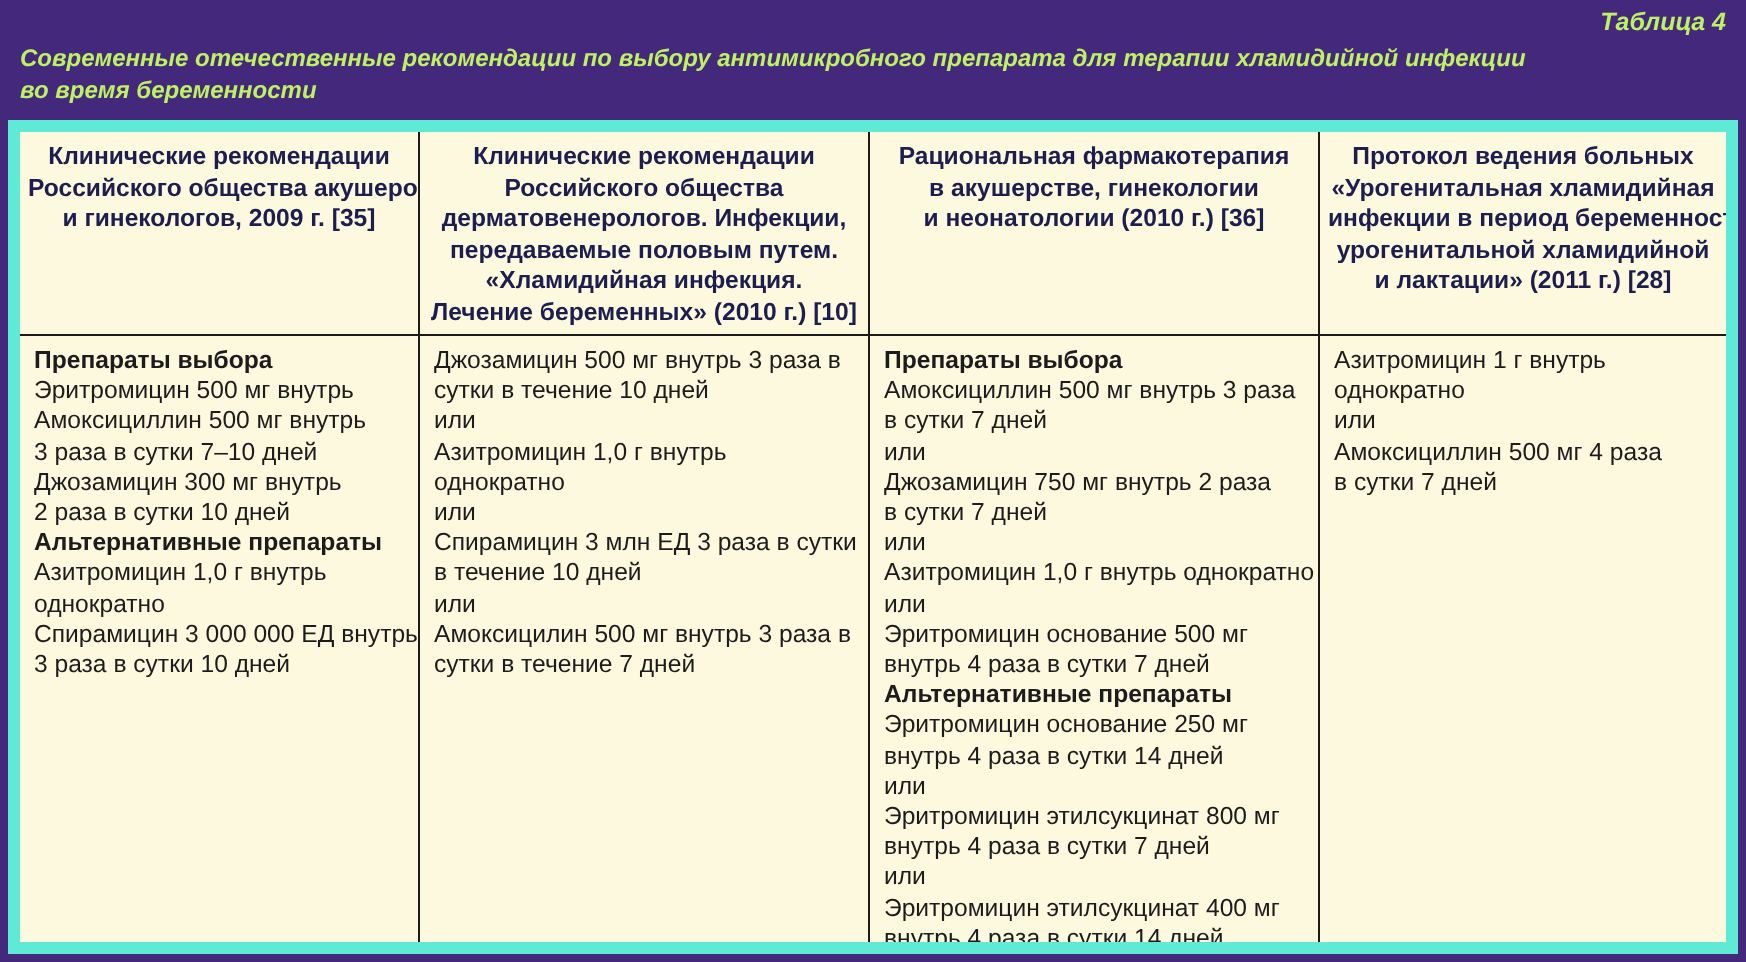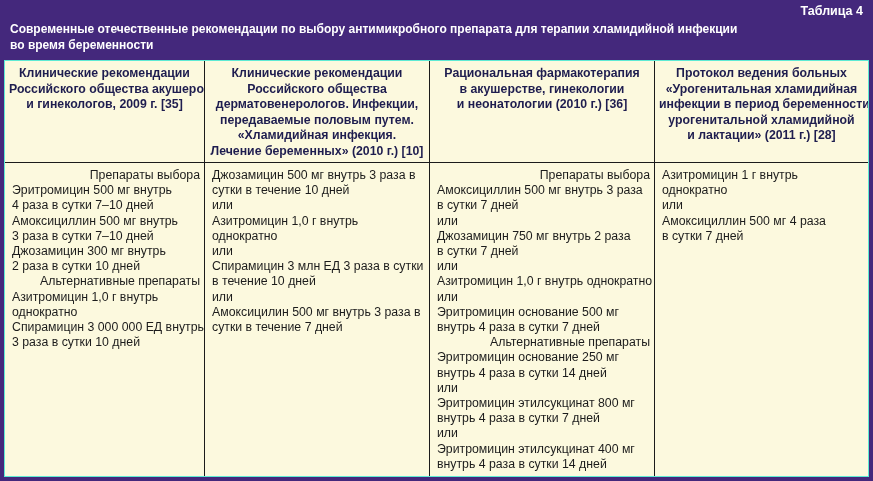--- a/index.html
+++ b/index.html
@@ -9,42 +9,43 @@
     -webkit-font-smoothing:antialiased;
   }
   .page{
     width:873px;height:481px;
     background:#44287c;
     display:flex;flex-direction:column;
     box-sizing:border-box;
   }
   .banner{
     padding:4px 10px 7px 10px;
-    color:#ffffff;
+    color:#bef264;
     flex:0 0 auto;
+    font-style:italic;
   }
   .banner .table-label{
     text-align:right;
     font-size:12.5px;font-weight:bold;
     line-height:15px;
   }
   .banner .title{
     font-size:12px;font-weight:bold;
     line-height:16px;
     margin-top:2px;
   }
   .table-wrap{
     flex:1 1 auto;
     margin:0 4px 4px 4px;
     display:grid;
     grid-template-columns:199px 224px 224px 1fr;
     grid-template-rows:101px 1fr;
     gap:1px;
     background:#1b1b1b;
-    border:1px solid #5eead4;
+    border:6px solid #5eead4;
     overflow:hidden;
   }
   .cell{
     background:#fcf9de;
     overflow:hidden;
     box-sizing:border-box;
   }
   .hcell{
     padding:5px 4px 2px 4px;
     text-align:center;
@@ -52,21 +53,21 @@
     font-weight:bold;
     font-size:12.3px;
   }
   .hcell .line{line-height:15.6px;white-space:nowrap;}
   .bcell{
     padding:5px 4px 2px 7px;
     color:#1c1c1c;
     font-size:12.3px;
   }
   .bcell .line{line-height:15.2px;white-space:nowrap;}
-  .bcell .line.bold{font-weight:normal;text-align:right;}
+  .bcell .line.bold{font-weight:bold;}
 </style>
 </head>
 <body>
 
 <div class="page">
 
   <div class="banner">
     <div class="table-label">Таблица 4</div>
     <div class="title">
         <div class="line">Современные отечественные рекомендации по выбору антимикробного препарата для терапии хламидийной инфекции</div>
@@ -98,21 +99,20 @@
         <div class="line">Протокол ведения больных</div>
         <div class="line">«Урогенитальная хламидийная</div>
         <div class="line">инфекции в период беременности</div>
         <div class="line">урогенитальной хламидийной</div>
         <div class="line">и лактации» (2011 г.) [28]</div>
       </div>
 
     <div class="cell bcell">
         <div class="line bold">Препараты выбора</div>
         <div class="line">Эритромицин 500 мг внутрь</div>
-        <div class="line">4 раза в сутки 7–10 дней</div>
         <div class="line">Амоксициллин 500 мг внутрь</div>
         <div class="line">3 раза в сутки 7–10 дней</div>
         <div class="line">Джозамицин 300 мг внутрь</div>
         <div class="line">2 раза в сутки 10 дней</div>
         <div class="line bold">Альтернативные препараты</div>
         <div class="line">Азитромицин 1,0 г внутрь</div>
         <div class="line">однократно</div>
         <div class="line">Спирамицин 3 000 000 ЕД внутрь,</div>
         <div class="line">3 раза в сутки 10 дней</div>
       </div>

